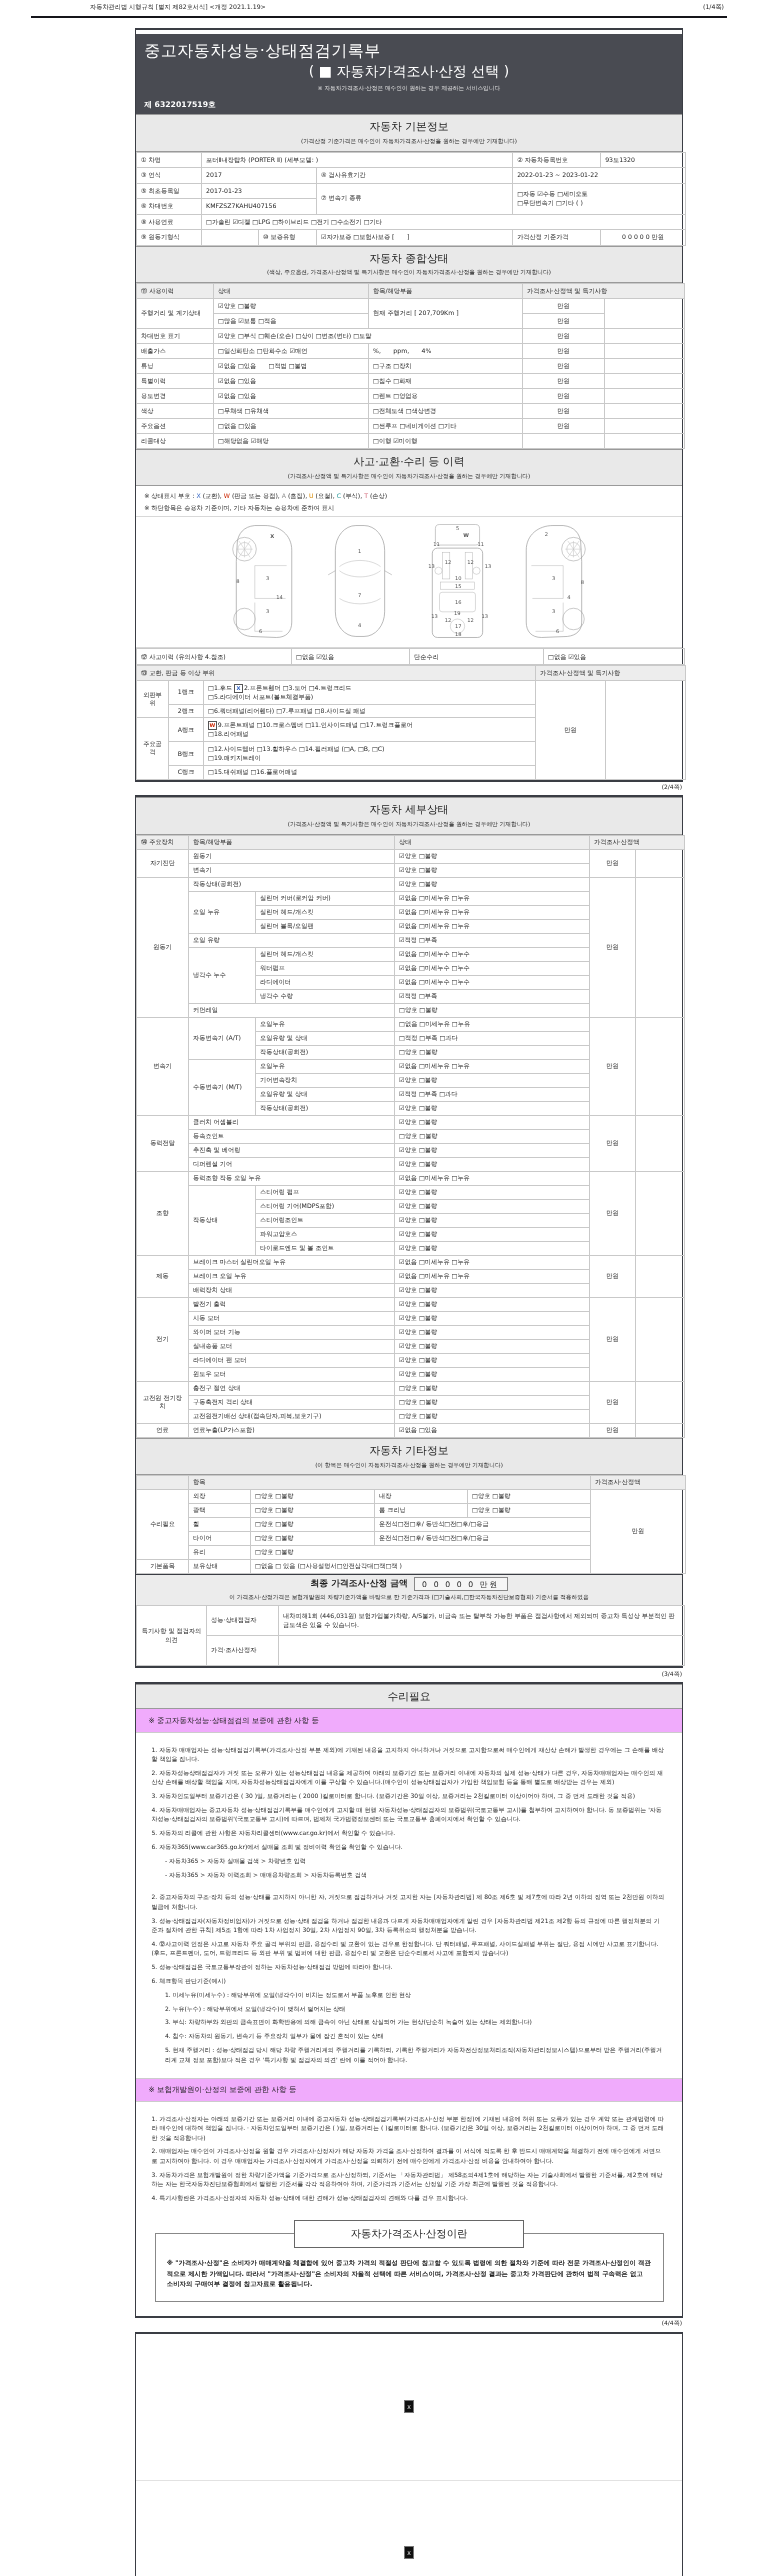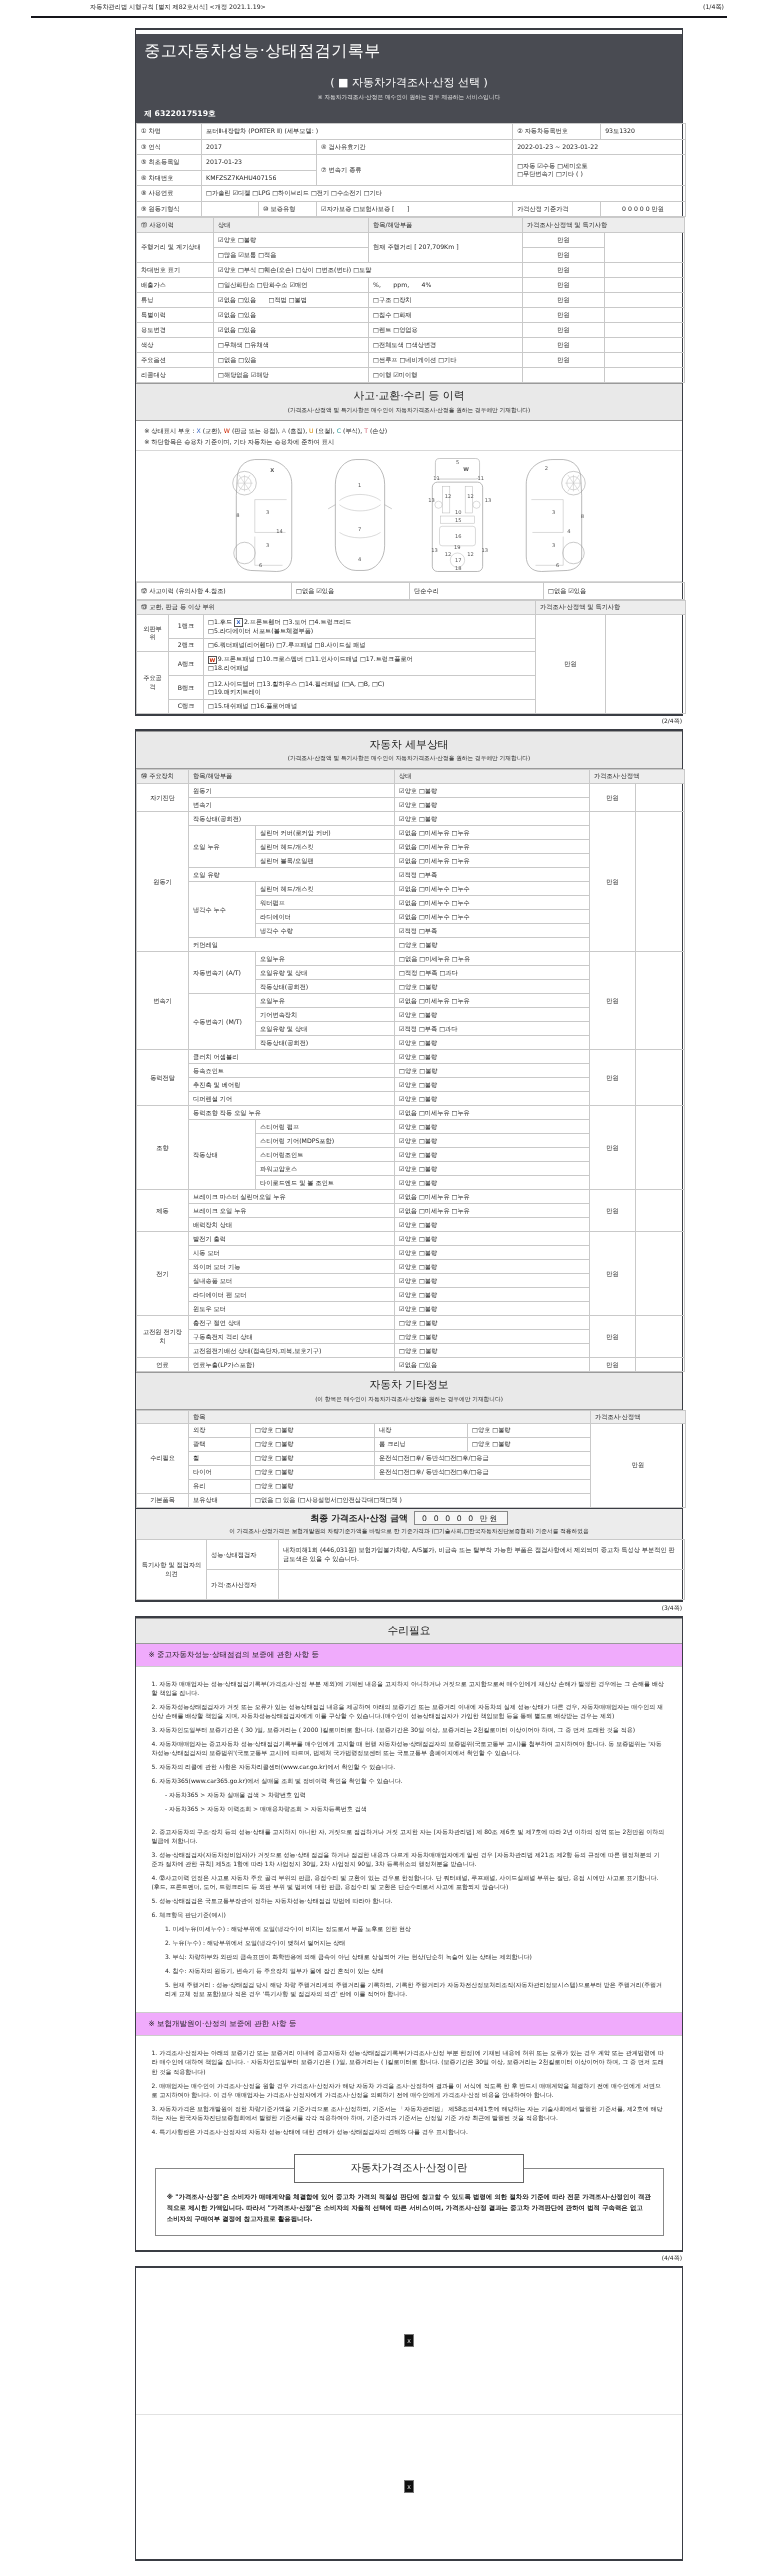--- a/index.html
+++ b/index.html
@@ -7,21 +7,21 @@
        font-family:"DejaVu Sans","Liberation Sans",sans-serif;font-size:6.2px;position:relative}
   .meta{position:absolute;top:2.6px;left:90px;font-size:6.2px;color:#222}
   .pg1{position:absolute;top:2.6px;right:49px;font-size:6.2px}
   .topline{position:absolute;top:15.5px;left:31px;width:696px;height:2.1px;background:#15151a}
   .wrap{position:absolute;left:135px;top:28px;width:548px}
   .pbox{border:1px solid #3a3d44;border-top-width:2.1px;border-bottom-width:2.6px;background:#fff}
   .pmark{text-align:right;font-size:6px;padding:1.5px 1px 3.1px}
   .gapbar{height:4.1px;background:#fff}
   .hero{background:#494b52;color:#fff;padding:7.2px 8.2px 4.1px}
   .hero .t{text-align:left;font-size:16px;letter-spacing:0.5px}
-  .hero .s{text-align:center;font-size:11px;margin-top:13px}
+  .hero .s{text-align:center;font-size:14px;margin-top:1px}
   .hero .n{text-align:center;font-size:5.7px;color:#e6e6e6;margin-top:3.6px}
   .hero .no{font-size:7.7px;font-weight:bold;margin-top:7.2px}
   .band{background:#e9e9e9;border-top:0.5px solid #9a9a9a;border-bottom:0.5px solid #9a9a9a;text-align:center;padding:5.2px 4.1px 4.6px}
   .band .t{font-size:10.8px}
   .band .n{font-size:5.7px;margin-top:3.6px}
   table{border-collapse:collapse;width:100%;table-layout:fixed}
   td{border:0.5px solid #c9c9c9;padding:1.5px 4.1px;font-size:6.2px;vertical-align:middle;overflow:hidden;line-height:1.35}
   .hd{background:#ededed}
   .g{text-align:center}
   .pr{text-align:center;color:#222}
@@ -65,20 +65,24 @@
 
   <div class="pbox">
     <div class="gapbar"></div>
     <div class="hero">
       <div class="t">중고자동차성능·상태점검기록부</div>
       <div class="s">( ■ 자동차가격조사·산정 선택 )</div>
       <div class="n">※ 자동차가격조사·산정은 매수인이 원하는 경우 제공하는 서비스입니다</div>
       <div class="no">제 6322017519호</div>
     </div>
 
+    <div class="band">
+      <div class="t">자동차 기본정보</div>
+      <div class="n">(가격산정 기준가격은 매수인이 자동차가격조사·산정을 원하는 경우에만 기재합니다)</div>
+    </div>
 
     <table class="t-basic">
       <colgroup>
           <col style="width:65px">
           <col style="width:57px">
           <col style="width:58px">
           <col style="width:196px">
           <col style="width:88px">
           <col style="width:85px">
         </colgroup>
@@ -116,20 +120,24 @@
             <td>⑨ 원동기형식</td>
             <td></td>
             <td>⑩ 보증유형</td>
             <td>☑자가보증  □보험사보증 [　　]</td>
             <td>가격산정 기준가격</td>
             <td class="pr">0 0 0 0 0 만원</td>
           </tr>
     </tbody>
       </table>
 
+    <div class="band">
+      <div class="t">자동차 종합상태</div>
+      <div class="n">(색상, 주요옵션, 가격조사·산정액 및 특기사항은 매수인이 자동차가격조사·산정을 원하는 경우에만 기재합니다)</div>
+    </div>
 
     <table class="t-ov">
       <colgroup>
           <col style="width:77px">
           <col style="width:155px">
           <col style="width:154px">
           <col style="width:82px">
           <col style="width:80px">
         </colgroup>
       <tbody>

